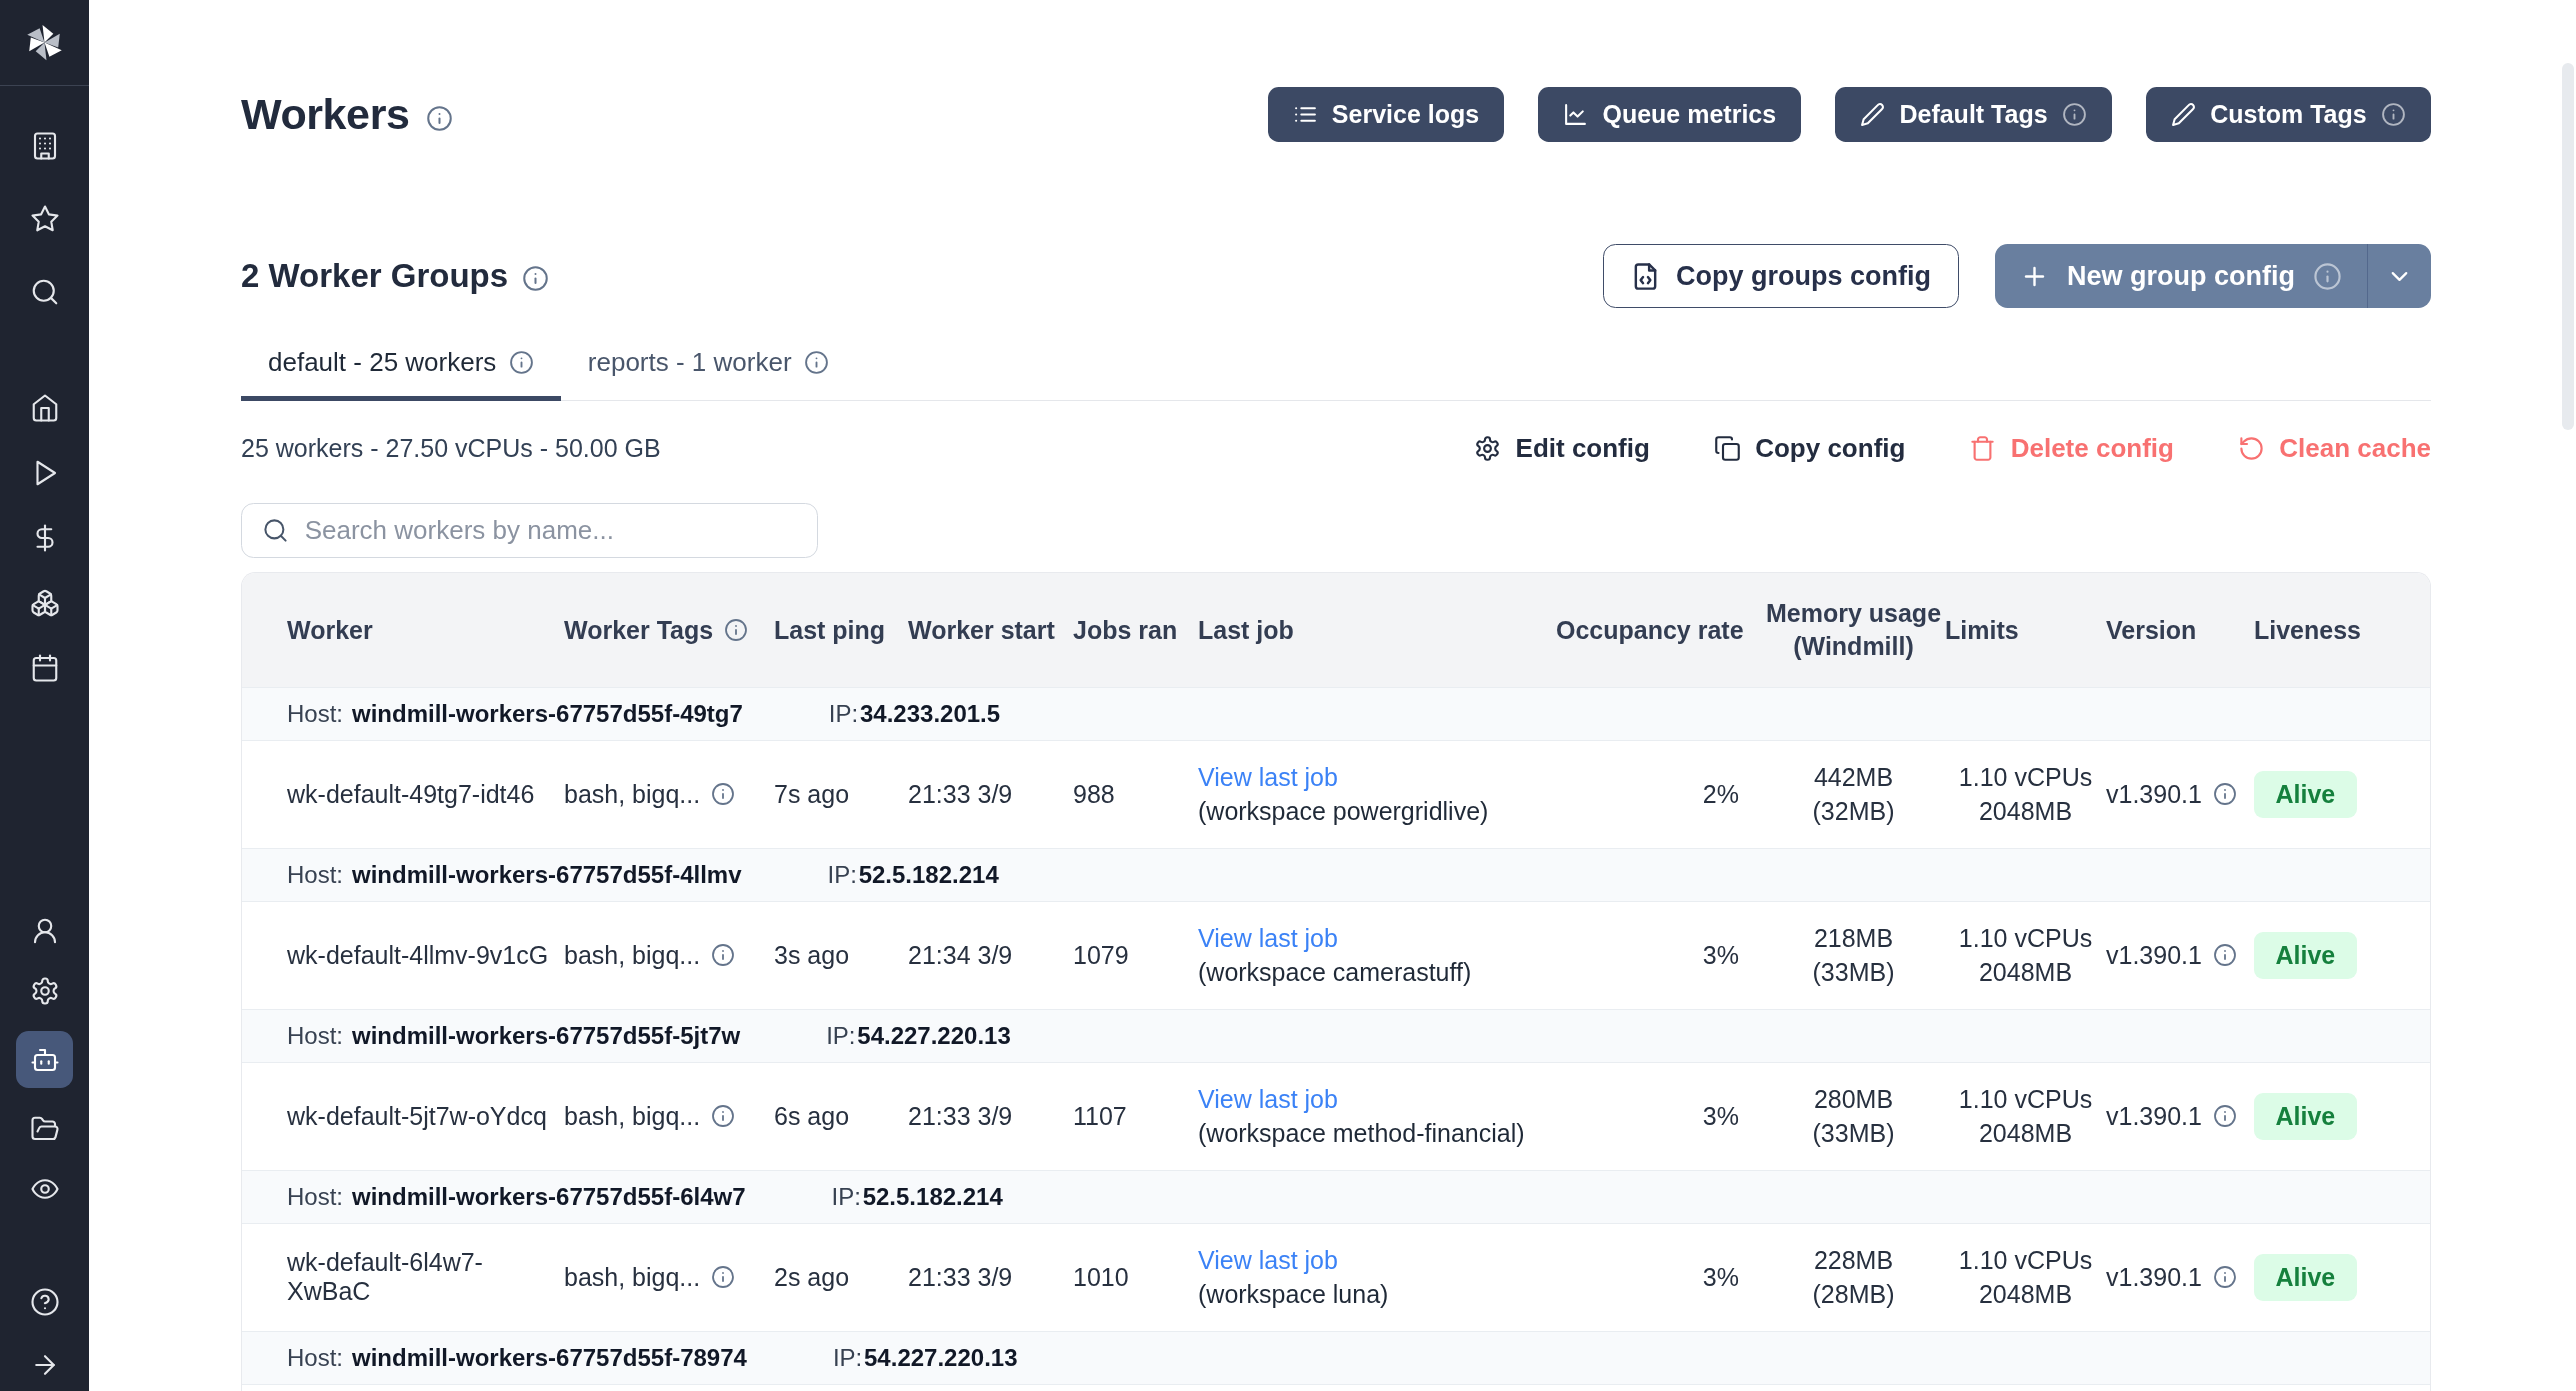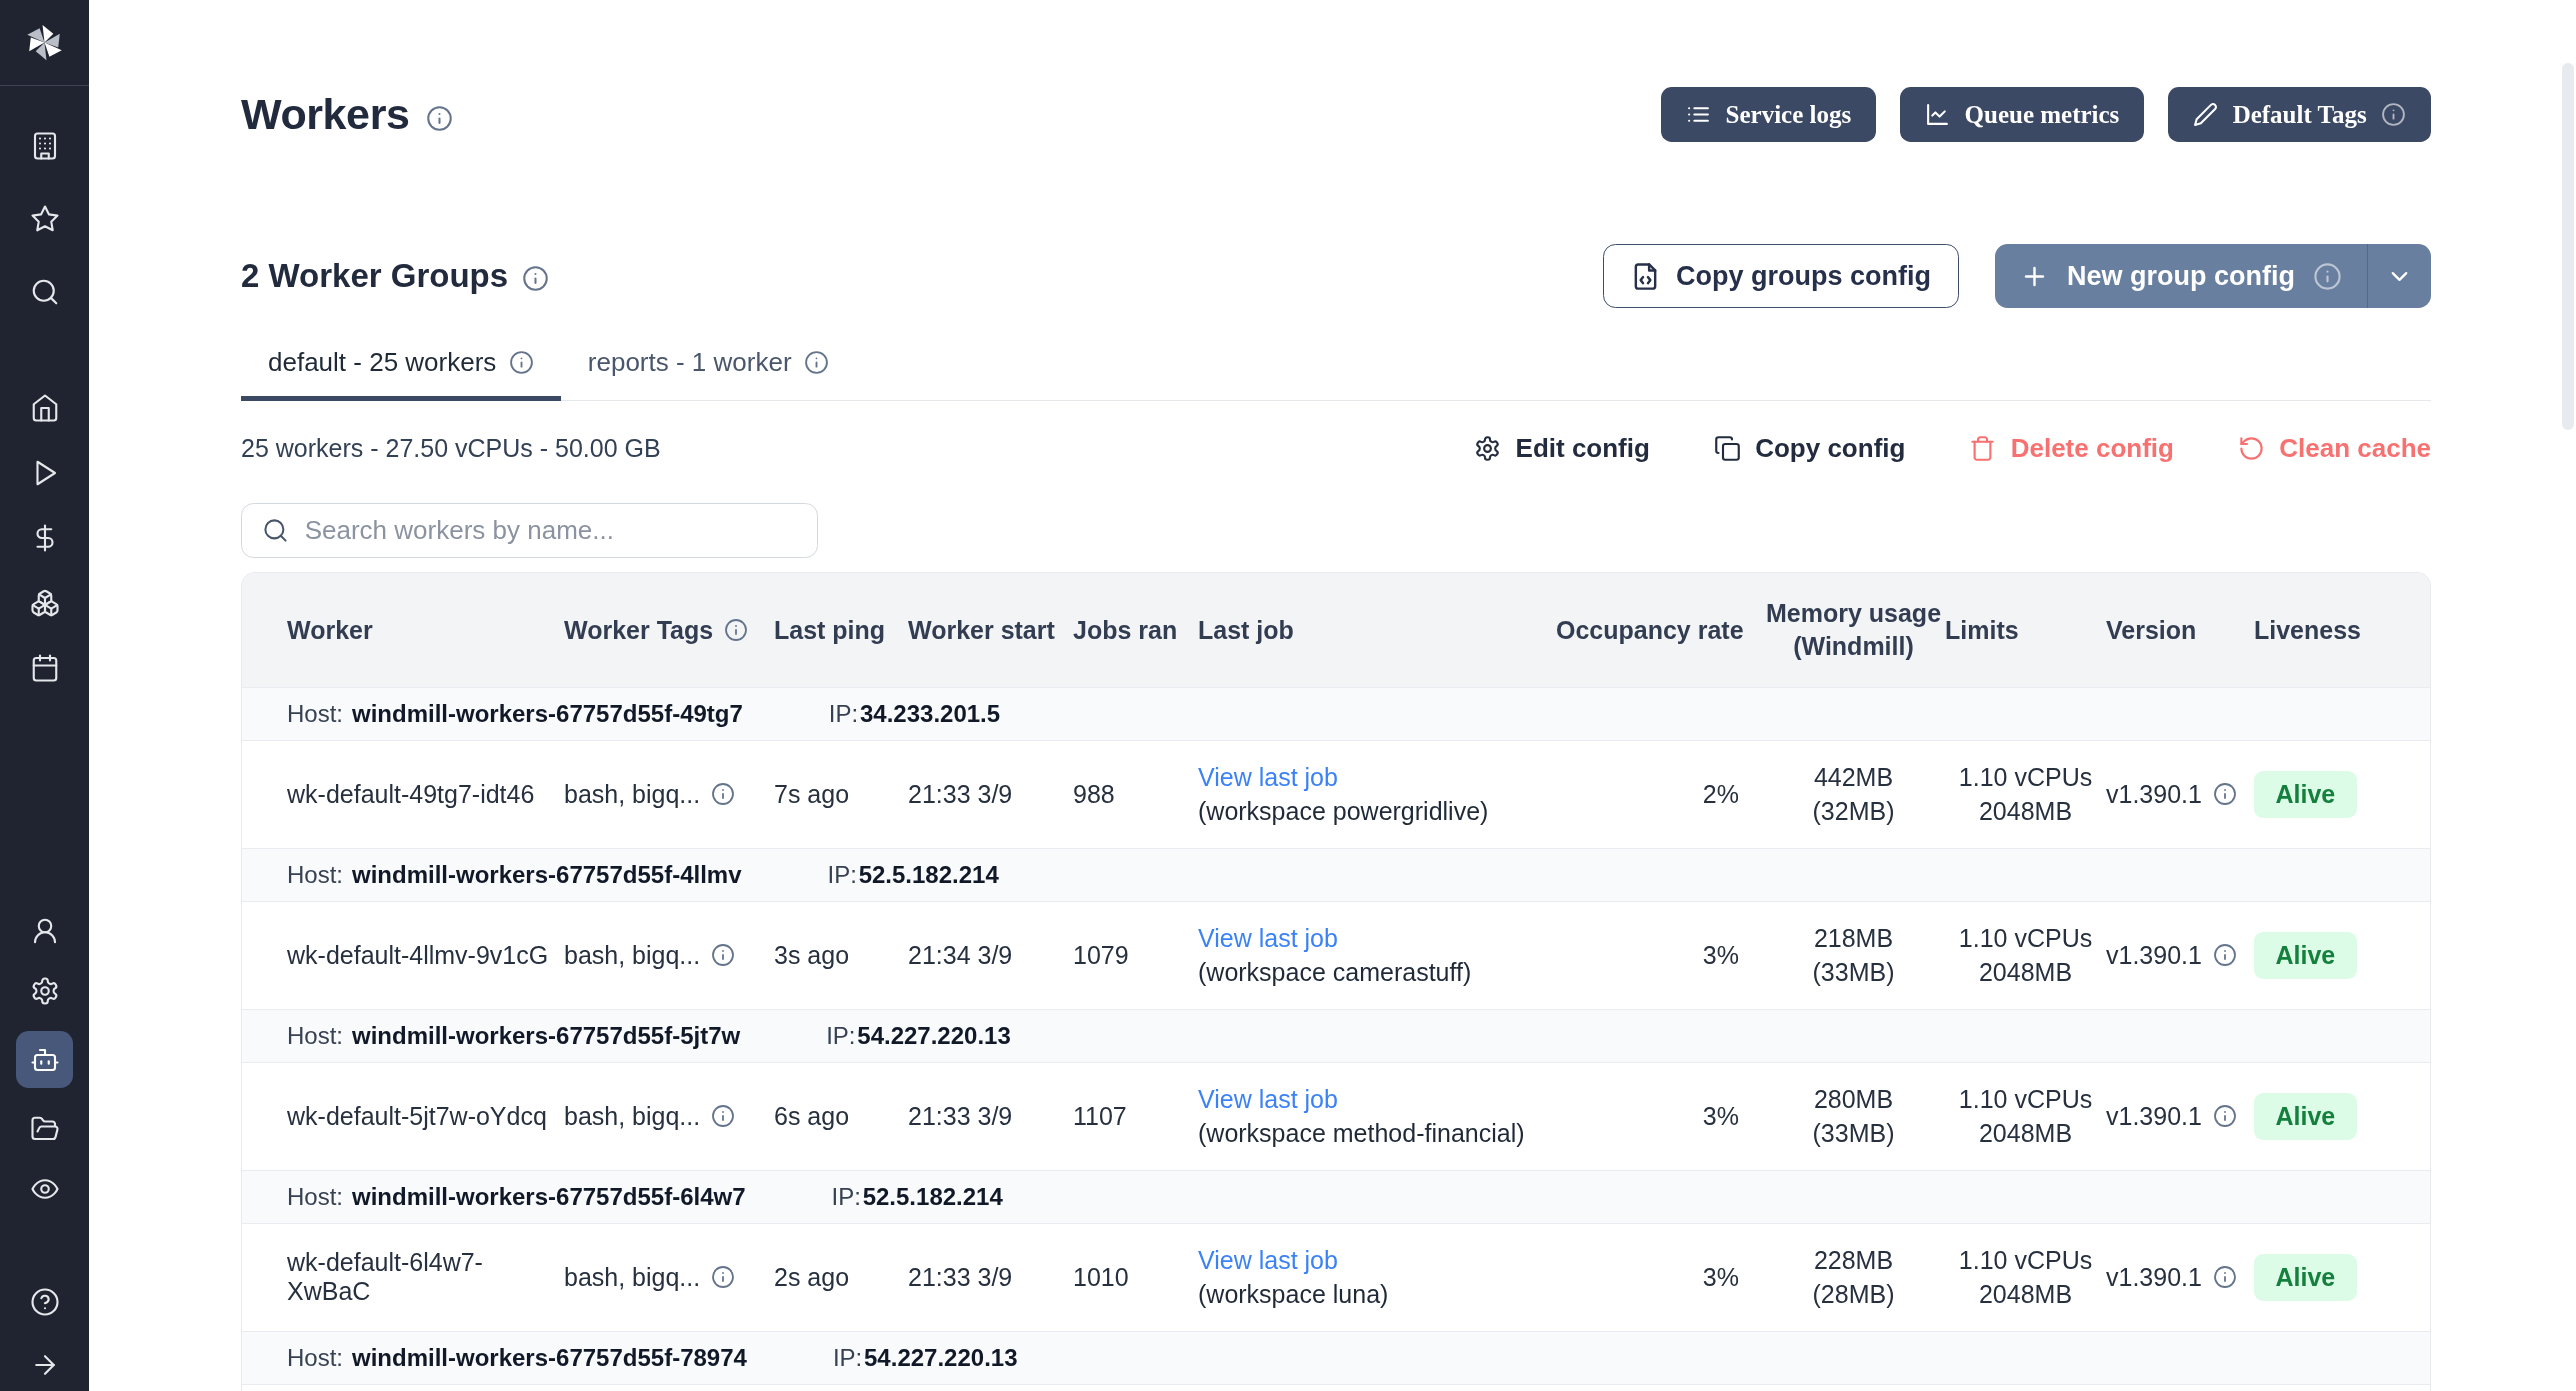--- a/index.html
+++ b/index.html
@@ -23,21 +23,21 @@
   .side-icon.active { width:57px; height:57px; background:#47587a; border-radius:12.5px; color:#fff; }
 
   
   .main { margin-left:89px; width:2487px; padding:0 145px 0 152px; }
 
   .page-header { margin-top:85px; display:flex; align-items:center; justify-content:space-between; height:59px; }
   .title-wrap { display:flex; align-items:center; gap:16px; }
   .page-title { font-size:43px; font-weight:700; color:#222b3d; letter-spacing:-0.4px; }
   .info-icon { color:#64748b; display:inline-flex; cursor:pointer; }
   .info-icon svg { width:27px; height:27px; stroke-width:1.8; }
-  .hdr-buttons { display:flex; gap:24px;font-family:Liberation Serif, serif; }
+  .hdr-buttons { display:flex; gap:34px; }
   .btn-dark { display:flex; align-items:center; gap:14.3px; height:55px; padding:0 25px;
     background:#3c4964; color:#fff; border:none; border-radius:10.7px;
     font-size:25px; font-weight:600; font-family:inherit; cursor:pointer; }
   .btn-dark svg { width:25px; height:25px; }
   .btn-dark .info-icon { color:rgba(255,255,255,.6); }
   .btn-dark .info-icon svg { width:25px; height:25px; }
 
   .groups-header { margin-top:100px; display:flex; align-items:center; justify-content:space-between; }
   .groups-title-wrap { display:flex; align-items:center; gap:14.3px; }
   .groups-title { font-size:33px; font-weight:700; color:#222b3d; }
@@ -289,20 +289,33 @@
           </svg>
         <span>Default Tags</span>
         <span class="info-icon">
           <svg viewBox="0 0 24 24">
               <circle cx="12" cy="12" r="10"></circle>
               <path d="M12 16v-4"></path>
               <path d="M12 8h.01"></path>
             </svg>
         </span>
       </button>
+      <button class="btn-dark">
+        <svg viewBox="0 0 24 24">
+            <path d="M17 3a2.85 2.83 0 1 1 4 4L7.5 20.5 2 22l1.5-5.5Z"></path>
+          </svg>
+        <span>Custom Tags</span>
+        <span class="info-icon">
+          <svg viewBox="0 0 24 24">
+              <circle cx="12" cy="12" r="10"></circle>
+              <path d="M12 16v-4"></path>
+              <path d="M12 8h.01"></path>
+            </svg>
+        </span>
+      </button>
     </div>
   </div>
 
   <div class="groups-header">
     <div class="groups-title-wrap">
       <h2 class="groups-title">2 Worker Groups</h2>
       <span class="info-icon" style="margin-top:5.4px">
         <svg viewBox="0 0 24 24">
             <circle cx="12" cy="12" r="10"></circle>
             <path d="M12 16v-4"></path>

